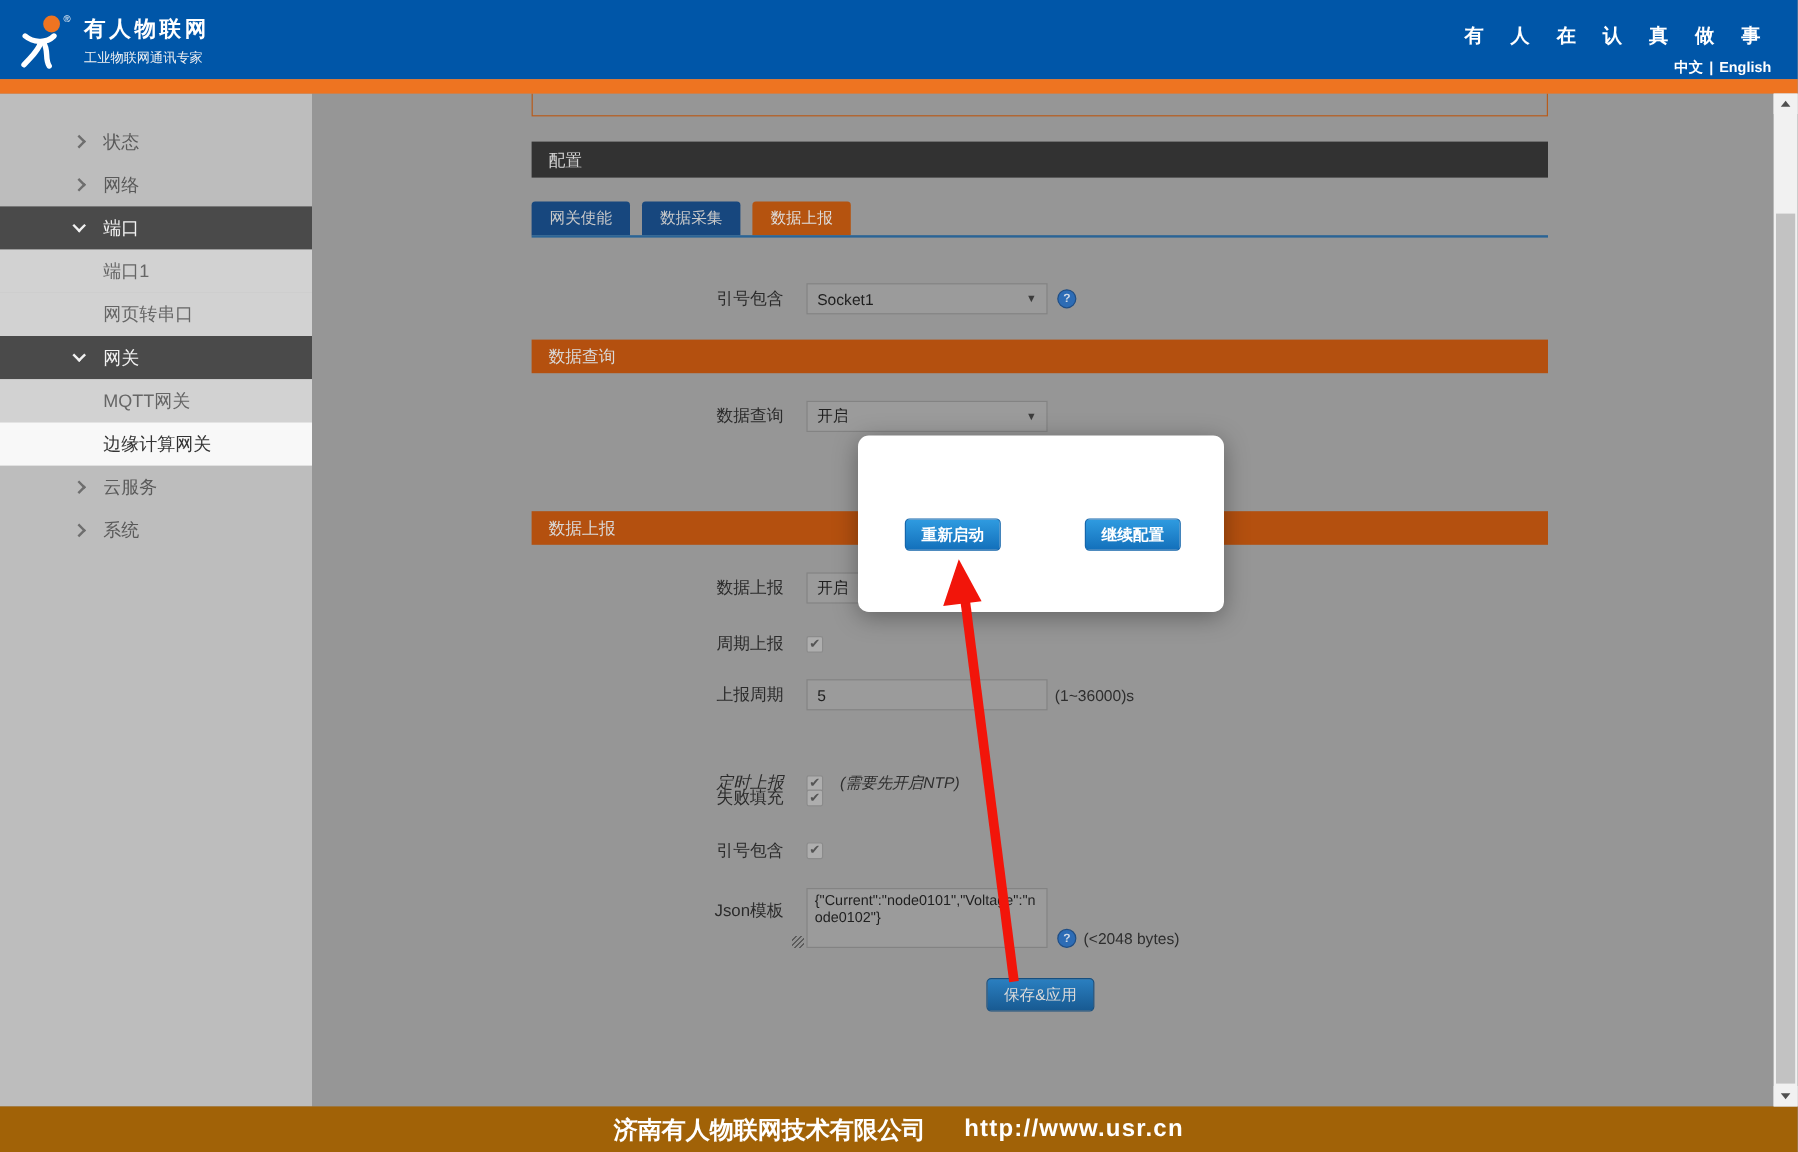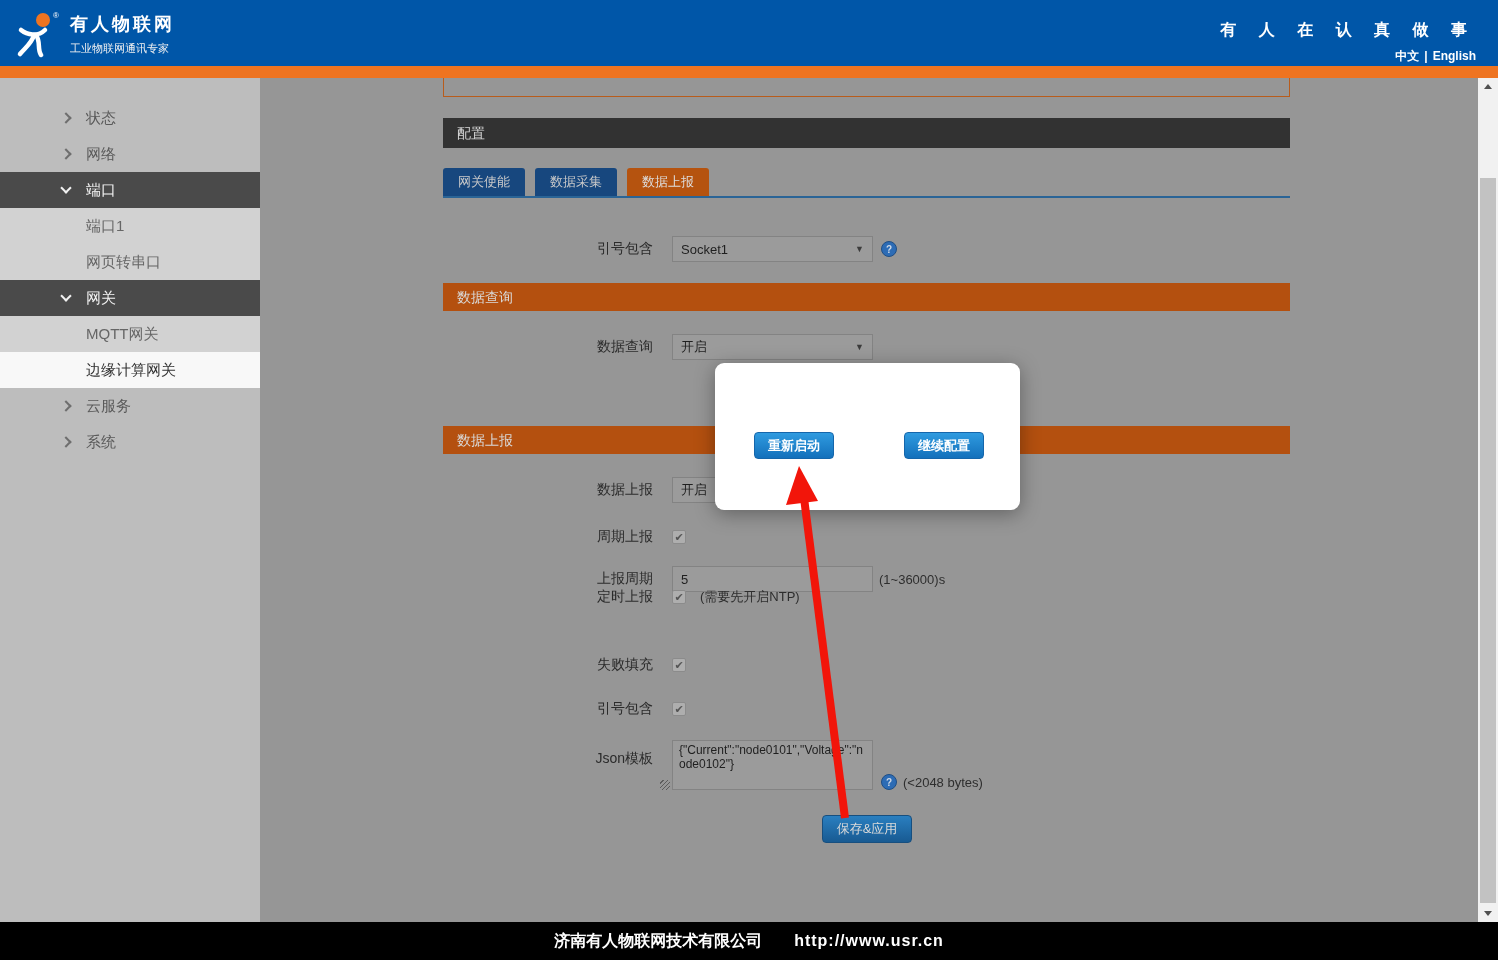--- a/index.html
+++ b/index.html
@@ -68,22 +68,22 @@
   
   .scrollbar { position:absolute; right:0; top:78px; width:20px; height:844px; background:#f1f1f1; z-index:6; }
   .sb-btn { position:absolute; left:0; width:20px; height:17px; background:#f1f1f1; display:flex;
       align-items:center; justify-content:center; cursor:pointer; }
   .sb-up { top:0; } .sb-down { bottom:0; }
   .tri-up { width:0; height:0; border-left:4px solid transparent; border-right:4px solid transparent; border-bottom:5px solid #505050; }
   .tri-down { width:0; height:0; border-left:4px solid transparent; border-right:4px solid transparent; border-top:5px solid #505050; }
   .sb-thumb { position:absolute; left:2px; top:100px; width:16px; height:725px; background:#c2c2c2; cursor:pointer; }
 
   
-  .footer { position:absolute; left:0; bottom:0; width:1498px; height:38px; background:#000000; z-index:5;
-      display:flex; align-items:center; justify-content:center; gap:32px; color:#fff; font-size:16px; font-weight:bold; }
+  .footer { position:absolute; left:0; bottom:0; width:1498px; height:38px; background:#a16207; z-index:5;
+      display:flex; align-items:center; justify-content:center; gap:32px; color:#fff; font-size:20px; font-weight:bold; }
   .footer .url { letter-spacing:1px; cursor:pointer; }
 
   
   .modal { position:absolute; left:715px; top:363px; width:305px; height:147px; background:#fff;
       border-radius:9px; box-shadow:0 4px 20px rgba(0,0,0,0.35); z-index:40; }
   .modal-head { height:28px; background:#0068b7; border-radius:9px 9px 0 0; color:#fff;
       font-size:16px; font-weight:bold; line-height:28px; padding-left:20px; }
   .modal-btn { position:absolute; top:69px; width:80px; height:27px; border:1px solid #1566ab; border-radius:4px;
       background:linear-gradient(#2f9be0,#1370bb); color:#fff; font-size:13px; font-weight:bold; cursor:pointer; }
   .btn-restart { left:39px; } .btn-continue { left:189px; }
@@ -215,21 +215,21 @@
     </div>
 
     <div class="frow" style="top:488px;">
       <div class="flabel">上报周期</div>
       <div class="fctrl">
         <input class="tinput" value="5" style="">
         <span class="hint">(1~36000)s</span>
       </div>
     </div>
 
-    <div class="frow" style="top:510px;">
+    <div class="frow" style="top:566px;font-style:italic;">
       <div class="flabel">定时上报</div>
       <div class="fctrl">
         <div class="chk checked"></div>
         <span class="hint" style="margin-left:14px;">(需要先开启NTP)</span>
       </div>
     </div>
 
     <div class="frow" style="top:578px;">
       <div class="flabel">失败填充</div>
       <div class="fctrl">

